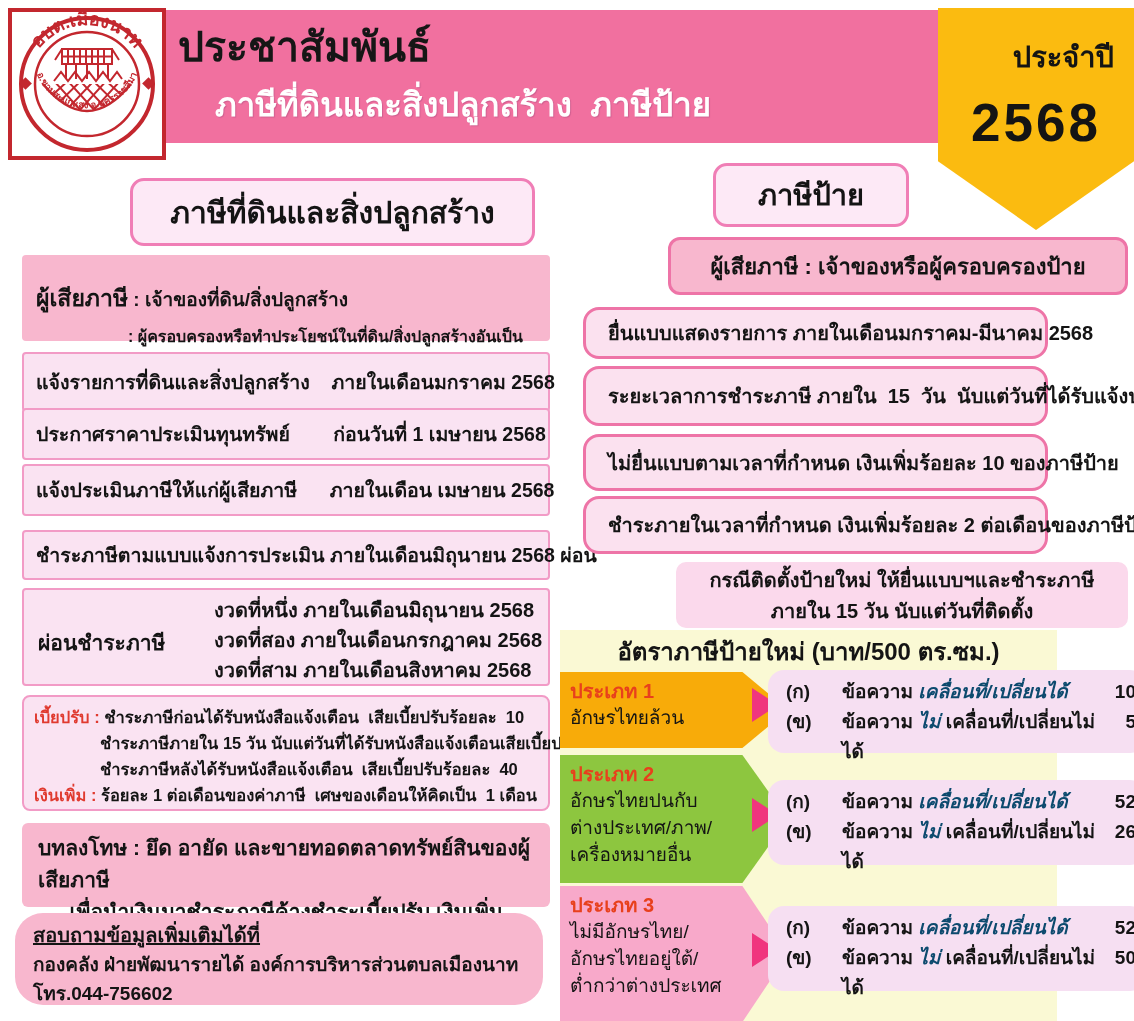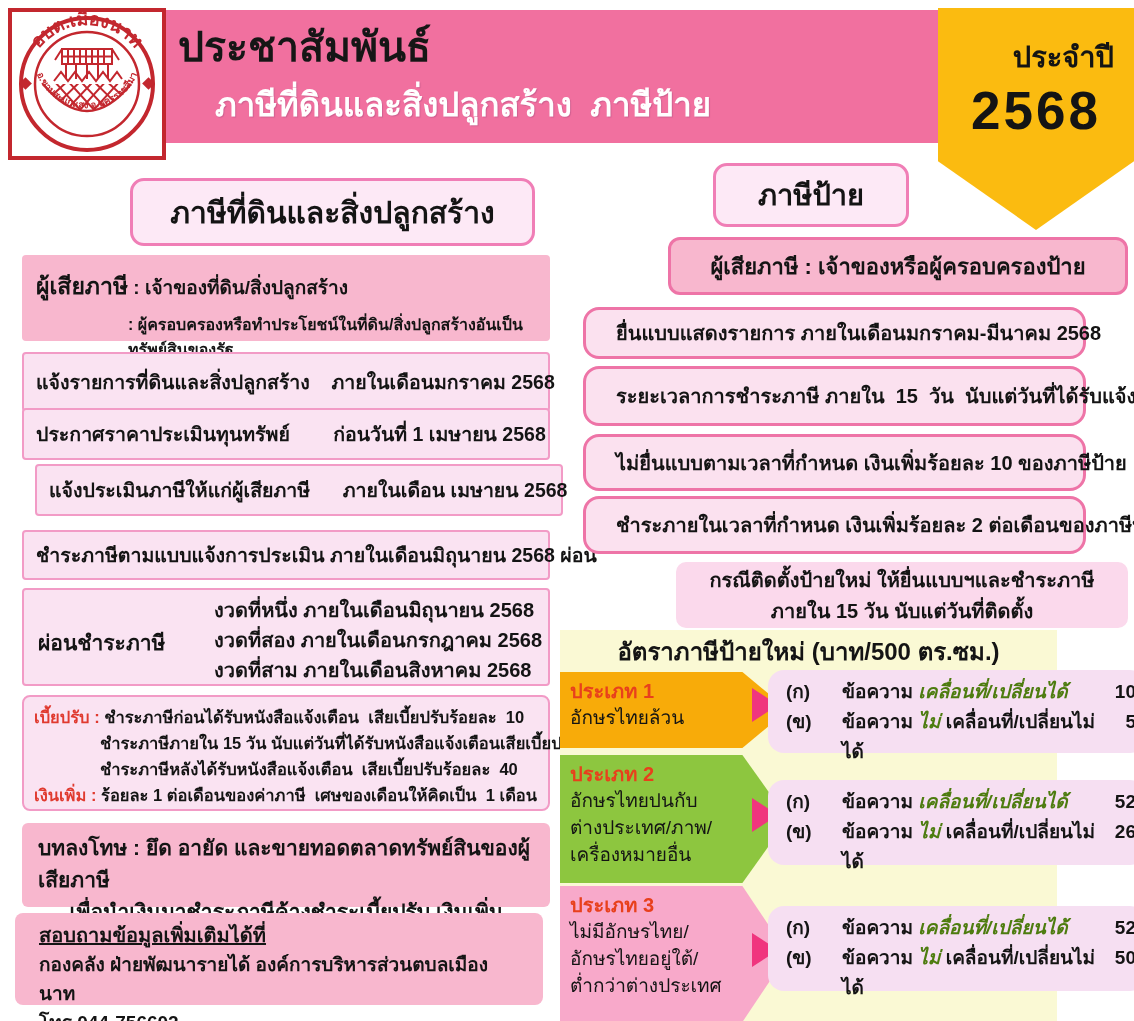--- a/index.html
+++ b/index.html
@@ -9,64 +9,64 @@
 
   
   .banner{left:163px;top:10px;width:775px;height:133px;background:#F1709F;}
   .banner-title{left:15px;top:4px;font-size:41px;font-weight:bold;color:#161616;position:absolute;}
   .banner-sub{left:52px;top:68px;font-size:33px;font-weight:600;color:#ffffff;position:absolute;
               white-space:pre;text-shadow:1px 1px 1px #d05f90;}
   .logo{left:8px;top:8px;width:158px;height:152px;background:#fff;border:4px solid #C3272E;}
   .badge{left:938px;top:8px;width:196px;height:222px;background:#FBBB10;
          clip-path:polygon(0 0,100% 0,100% 69%,50% 100%,0 69%);}
   .badge-label{text-align:right;padding:26px 20px 0 0;font-size:29px;font-weight:bold;}
-  .badge-year{text-align:center;font-size:53px;font-weight:bold;letter-spacing:3px;margin-top:0;}
+  .badge-year{text-align:center;font-size:53px;font-weight:bold;letter-spacing:3px;margin-top:12px;}
 
   
   .sec-title{background:#FDE9F6;border:3px solid #F07EB6;border-radius:14px;font-weight:bold;
              display:flex;align-items:center;justify-content:center;}
   .left-sec{left:130px;top:178px;width:405px;height:68px;font-size:30px;}
   .right-sec{left:713px;top:163px;width:196px;height:64px;font-size:29px;}
 
   
   .dark{background:#F8B7CE;}
   .light{background:#FAE3F2;border:2px solid #F29BC6;}
 
-  .tax-payer{left:22px;top:255px;width:528px;height:86px;border-radius:4px;padding:13px 14px;}
+  .tax-payer{left:22px;top:255px;width:528px;height:86px;border-radius:4px;padding:25px 14px;}
   .tp-line1{font-size:19px;font-weight:600;}
   .tp-label{font-size:23px;font-weight:bold;}
   .tp-line2{font-size:16px;font-weight:600;padding-left:92px;margin-top:8px;}
 
   .lrow{left:22px;width:528px;height:60px;background:#FAE3F2;border:2px solid #F29BC6;border-radius:4px;
         display:flex;align-items:center;padding-left:12px;font-weight:600;font-size:19.5px;white-space:pre;}
-  .lr0{top:352px;}.lr1{top:408px;height:52px;}.lr2{top:464px;height:52px;margin-left:13px;}.lr3{top:530px;height:50px;}
+  .lr0{top:352px;}.lr1{top:408px;height:52px;}.lr2{top:464px;height:52px;}.lr3{top:530px;height:50px;}
 
   .installments{left:22px;top:588px;width:528px;height:98px;border-radius:4px;}
   .inst-label{position:absolute;left:14px;top:36px;font-size:21px;font-weight:600;}
   .inst-items{position:absolute;left:190px;top:5px;font-size:20px;font-weight:600;line-height:30px;}
 
   .penalty{left:22px;top:695px;width:528px;height:116px;border-radius:8px;padding:7px 10px;
            font-size:16.5px;font-weight:600;line-height:26px;}
   .penalty .indent{padding-left:66px;}
   .red{color:#E03A2F;font-weight:bold;}
 
   .punishment{left:22px;top:823px;width:528px;height:84px;border-radius:6px;padding-top:9px;
               font-size:21px;font-weight:600;line-height:32px;}
   .punishment .l1{padding-left:16px;}
   .punishment .l2{text-align:center;}
 
-  .contact{left:15px;top:913px;width:528px;height:92px;border-radius:8px;padding:8px 24px;
+  .contact{left:15px;top:913px;width:528px;height:92px;border-radius:28px;padding:8px 18px;
            font-size:19px;line-height:29px;font-weight:600;}
   .contact .u{text-decoration:underline;font-weight:bold;font-size:20px;}
 
   .sign-taxpayer{left:668px;top:237px;width:460px;height:58px;border:3px solid #EE74A7;border-radius:12px;
                  display:flex;align-items:center;justify-content:center;font-size:22px;font-weight:bold;}
 
-  .rrow{left:583px;width:503px;background:#FBE1EF;border:3px solid #EE74A7;border-radius:16px;
-        display:flex;align-items:center;padding-left:30px;font-size:20px;font-weight:600;white-space:pre;}
+  .rrow{left:583px;width:465px;background:#FBE1EF;border:3px solid #EE74A7;border-radius:16px;
+        display:flex;align-items:center;padding-left:22px;font-size:20px;font-weight:600;white-space:pre;}
   .rr0{top:307px;height:52px;}.rr1{top:366px;height:60px;}.rr2{top:434px;height:57px;}.rr3{top:496px;height:58px;}
 
   .new-sign{left:676px;top:562px;width:452px;height:66px;background:#FBD9EC;border-radius:10px;
             text-align:center;font-size:20px;font-weight:600;line-height:31px;padding-top:3px;}
 
   
   .rates-panel{left:560px;top:630px;width:497px;height:391px;background:#FAF9D4;}
   .rates-title{position:absolute;top:2px;left:0;width:100%;text-align:center;font-size:24px;font-weight:bold;}
   .cat-arrow{position:absolute;left:0;clip-path:polygon(0 0,80% 0,100% 50%,80% 100%,0 100%);
              padding:6px 30px 0 10px;width:188px;}
@@ -78,21 +78,21 @@
   .pointer{position:absolute;width:0;height:0;border-top:17px solid transparent;
            border-bottom:17px solid transparent;border-left:26px solid #F0357E;}
   .p1{left:192px;top:58px;}.p2{left:192px;top:168px;}.p3{left:192px;top:303px;}
   .detail{position:absolute;left:208px;width:360px;background:#F6DFF2;border-radius:16px;
           padding:7px 8px 0 10px;font-size:19px;font-weight:600;}
   .d1{top:40px;height:76px;}.d2{top:150px;height:78px;}.d3{top:276px;height:78px;}
   .d-row{display:flex;align-items:baseline;line-height:30px;}
   .d-k{width:56px;padding-left:8px;}
   .d-txt{flex:1;}
   .d-val{width:38px;text-align:right;padding-right:2px;}
-  .em{color:#4d7c0f;font-style:italic;font-weight:600;}
+  .em{color:#0c4a6e;font-style:italic;font-weight:600;}
 </style>
 </head>
 <body>
 
 <div class="page">
 
   <div class="abs banner">
     <div class="banner-title">ประชาสัมพันธ์</div>
     <div class="banner-sub">ภาษีที่ดินและสิ่งปลูกสร้าง  ภาษีป้าย</div>
   </div>

